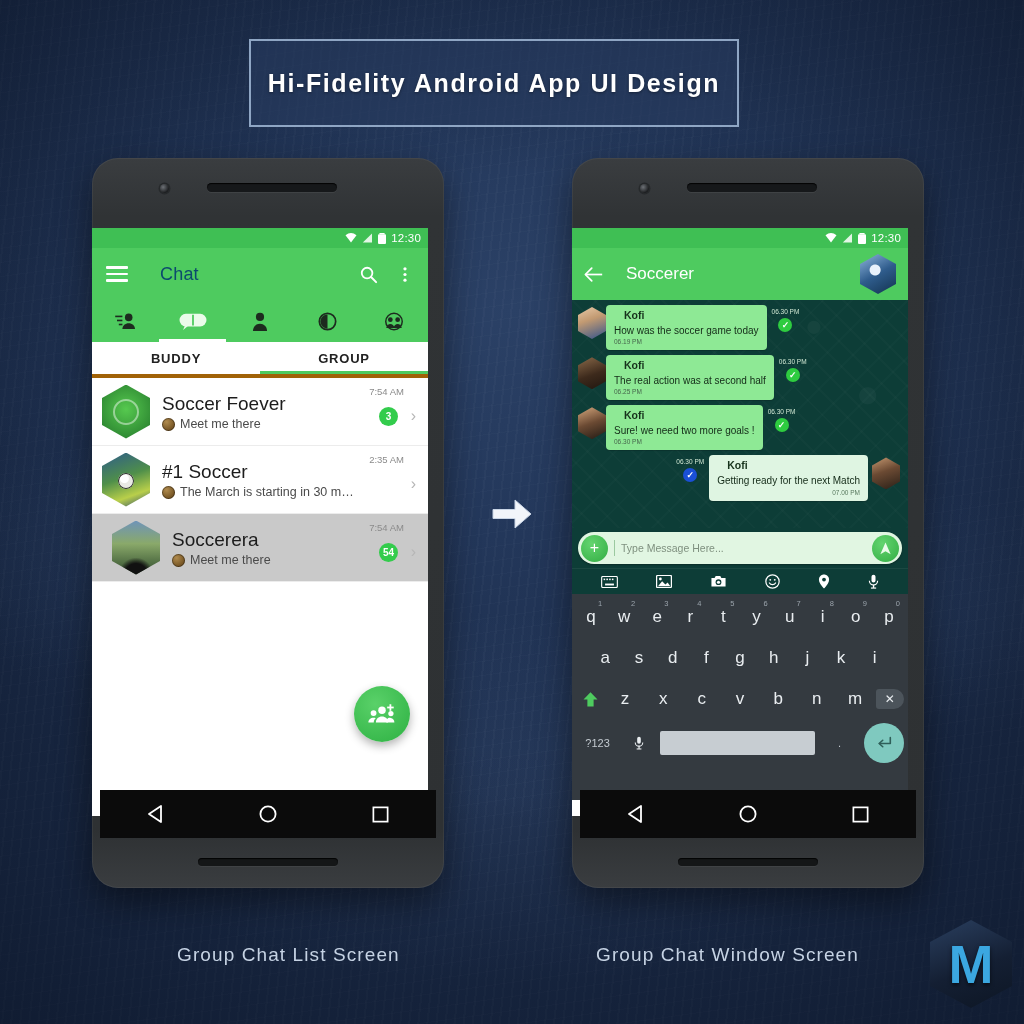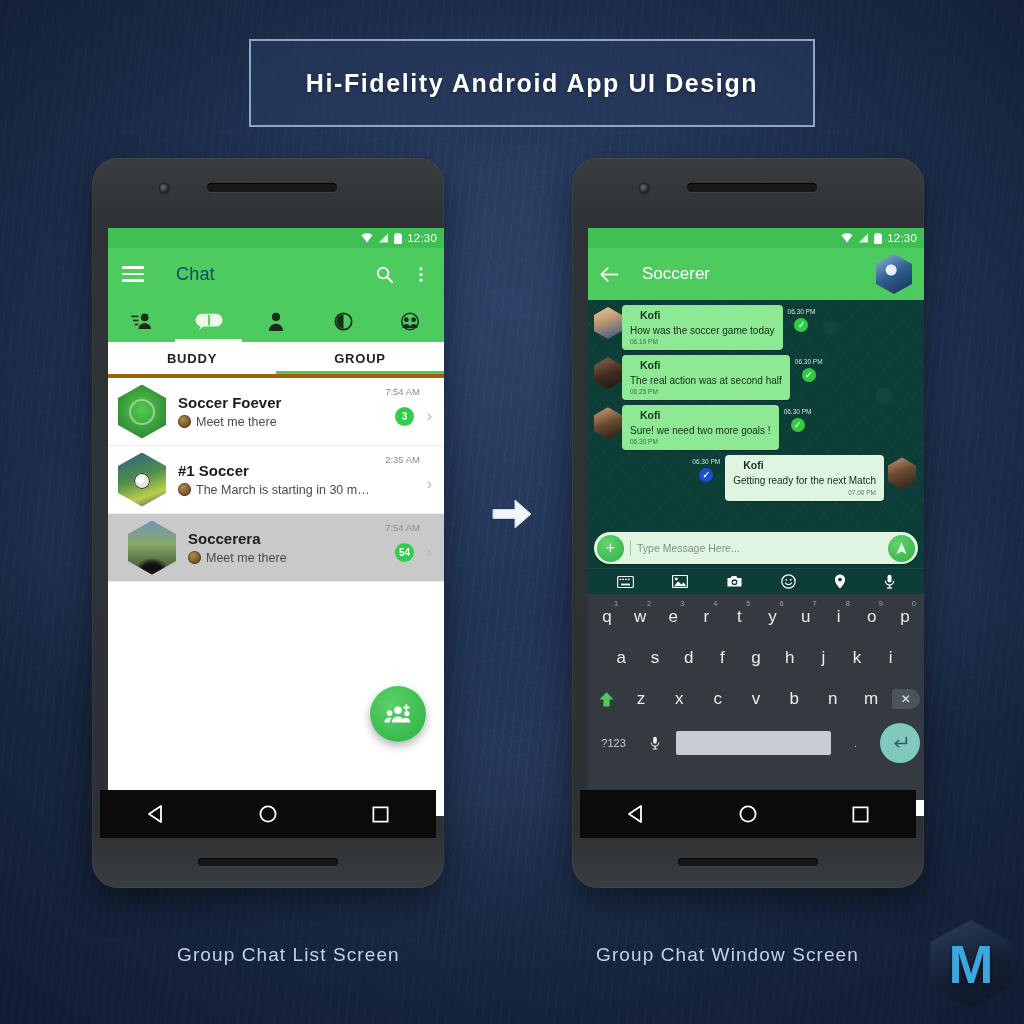--- a/index.html
+++ b/index.html
@@ -26,21 +26,21 @@
     pointer-events: none;
   }
   .bg-vignette {
     position: absolute; inset: 0;
     background: radial-gradient(ellipse 80% 70% at 50% 45%, transparent 40%, rgba(8,16,32,.55) 100%);
     pointer-events: none;
   }
 
   
   .title-banner {
-    position: absolute; left: 249px; top: 39px; width: 566px; height: 88px;
+    position: absolute; left: 249px; top: 39px; width: 490px; height: 88px;
     border: 2px solid #8fa6c4;
     background: rgba(40,60,96,.55);
     display: flex; align-items: center; justify-content: center;
   }
   .title-banner .txt {
     color: #fff; font-size: 25px; font-weight: bold; letter-spacing: 1.6px;
     text-shadow: 0 1px 3px rgba(0,0,0,.4);
     white-space: nowrap;
   }
 
@@ -62,21 +62,21 @@
     background: radial-gradient(circle at 35% 35%, #6d7176, #1b1d1f 70%);
     box-shadow: 0 0 0 1.5px #26292b;
   }
   .speaker {
     position: absolute; left: 115px; top: 25px; width: 130px; height: 9px;
     border-radius: 5px;
     background: #16181a;
     box-shadow: inset 0 1px 1px rgba(0,0,0,.9), 0 1px 0 rgba(255,255,255,.06);
   }
   .screen {
-    position: absolute; left: 16px; top: 70px; width: 336px; height: 588px;
+    position: absolute; left: 0; top: 70px; width: 336px; height: 588px;
     overflow: hidden; background: #fff;
   }
   .navbar {
     position: absolute; left: 8px; top: 632px; width: 336px; height: 48px;
     background: #0b0b0b; display: flex; align-items: center; justify-content: space-around;
   }
   .navbar svg { display: block; }
   .phone-bottom-bar {
     position: absolute; left: 50%; transform: translateX(-50%);
     bottom: 22px; width: 140px; height: 8px; border-radius: 5px;
@@ -159,21 +159,21 @@
   }
   .hexav.a3 {
     background: linear-gradient(180deg,#6f94b8 0%,#8aa96a 42%,#2e4a2c 100%);
   }
   .hexav.a3::after {
     content:''; position:absolute; left:0; right:0; bottom:0; height:58%;
     background: radial-gradient(ellipse 52% 78% at 50% 100%, #111 0 46%, transparent 70%);
   }
   .chat-main { flex: 1; min-width: 0; padding-left: 12px; }
   .chat-name {
-    font-size: 15px; font-weight: bold; color: #1c1c1c; line-height: 1.25;
+    font-size: 19px; font-weight: normal; color: #1c1c1c; line-height: 1.25;
     white-space: nowrap; overflow: hidden; text-overflow: ellipsis;
   }
   .chat-sub { display: flex; align-items: center; gap: 5px; margin-top: 2px; }
   .ball {
     width: 13px; height: 13px; border-radius: 50%; flex: none;
     background: radial-gradient(circle at 35% 30%, #b08b4e, #6a4a1c 80%);
     box-shadow: inset 0 0 0 1px rgba(0,0,0,.35);
   }
   .chat-msg {
     font-size: 12.5px; color: #4a4a4a;

